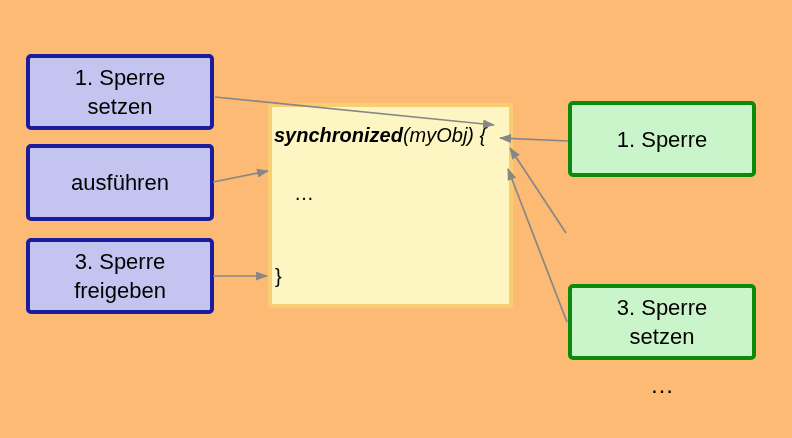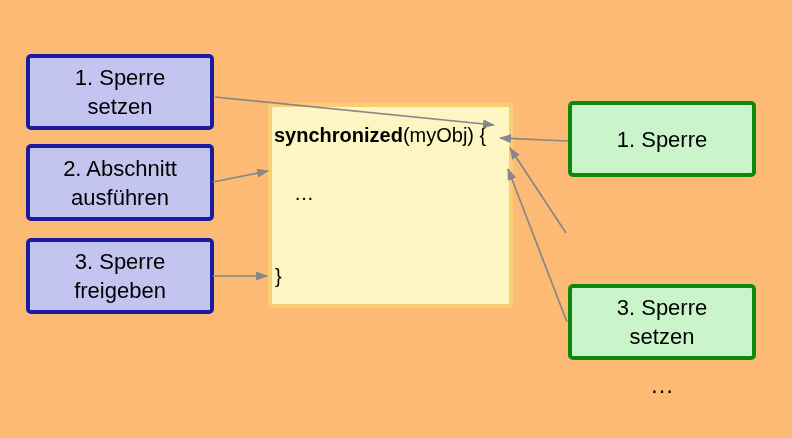--- a/index.html
+++ b/index.html
@@ -74,30 +74,29 @@
 </head>
 <body>
 
 <div class="canvas">
 
   <div class="step-box blue-box" style="top:54px;height:76px;">
     <span>1. Sperre</span>
     <span>setzen</span>
   </div>
   <div class="step-box blue-box" style="top:144px;height:77px;">
-    <span>2. Abschnitt</span>
     <span>ausführen</span>
   </div>
   <div class="step-box blue-box" style="top:238px;height:76px;">
     <span>3. Sperre</span>
     <span>freigeben</span>
   </div>
 
   <div class="code-box">
-    <div class="code-line" style="left:2px;top:15px;"><span class="code-keyword">synchronized</span><span>(myObj) {</span></div>
+    <div class="code-line" style="left:2px;top:15px;font-style:italic;"><span class="code-keyword">synchronized</span><span>(myObj) {</span></div>
     <div class="code-line" style="left:22px;top:73px;">…</div>
     <div class="code-line" style="left:3px;top:156px;">}</div>
   </div>
 
   <div class="step-box green-box" style="top:101px;height:76px;">
     <span>1. Sperre</span>
   </div>
   <div class="step-box green-box" style="top:284px;height:76px;">
     <span>3. Sperre</span>
     <span>setzen</span>

